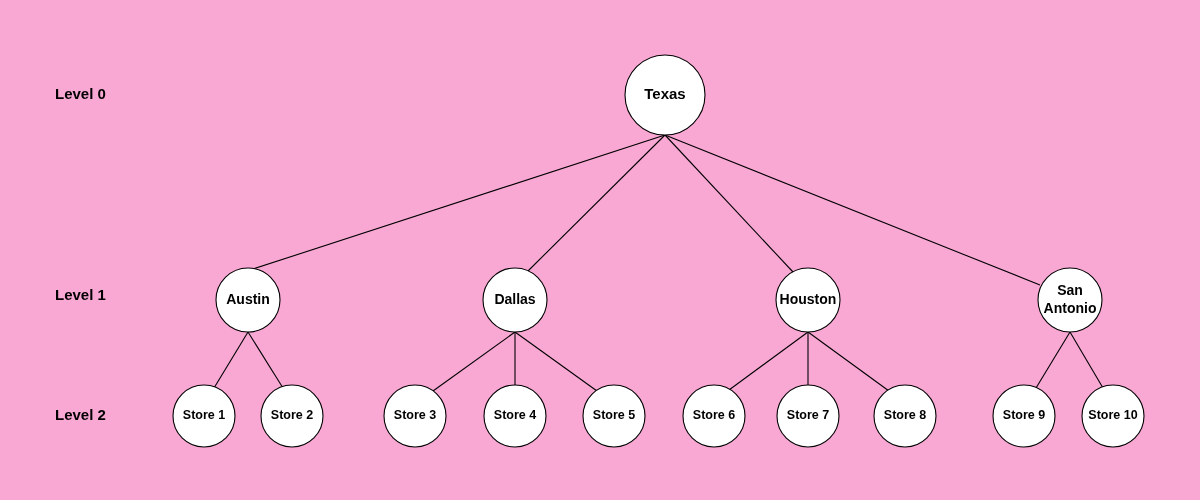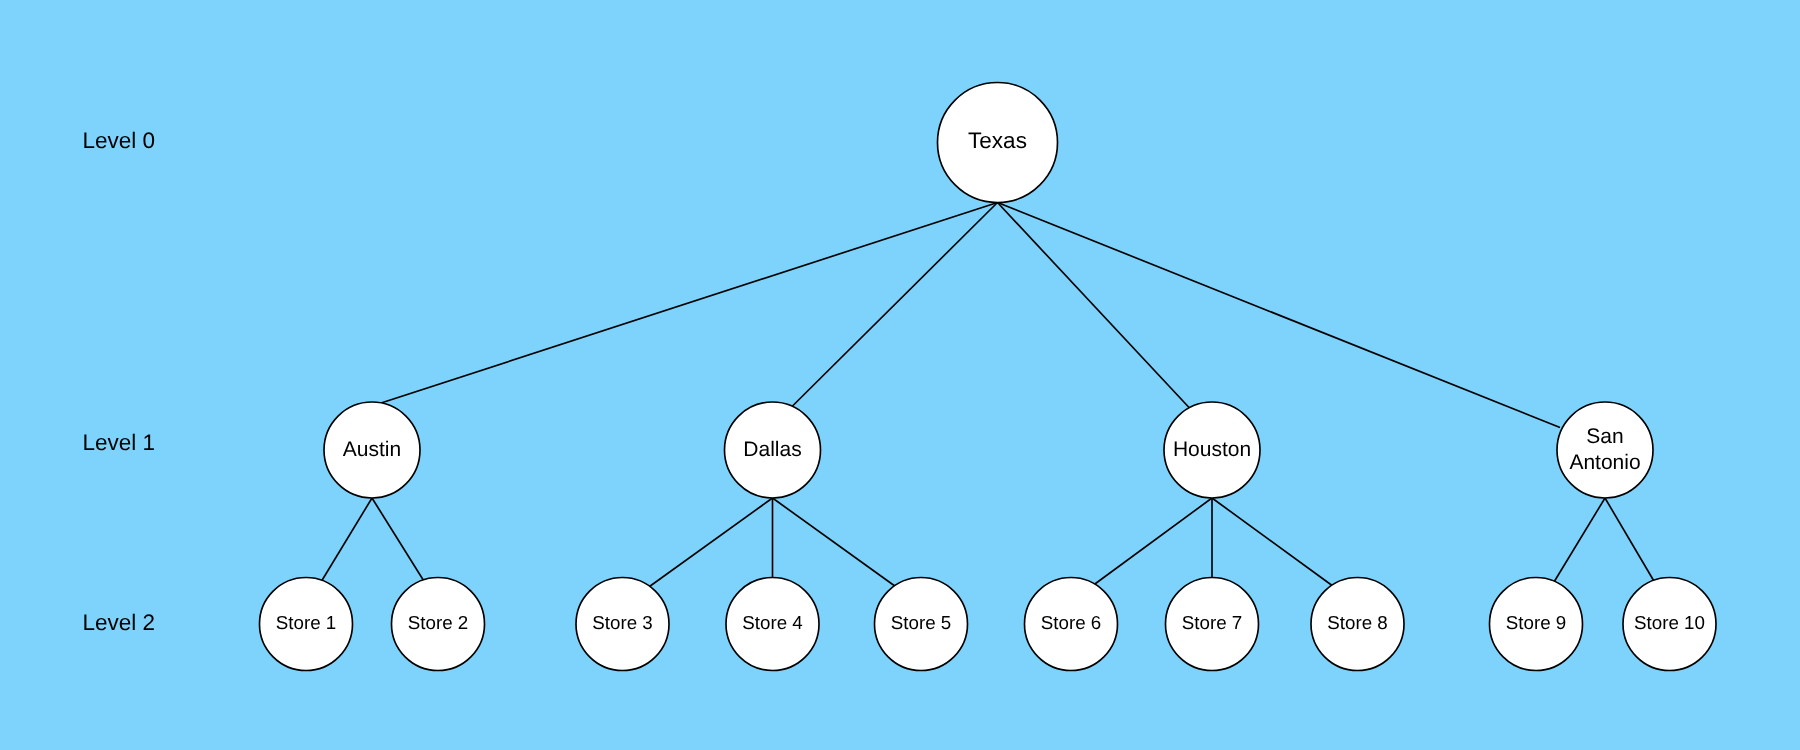--- a/index.html
+++ b/index.html
@@ -12,21 +12,22 @@
     width: 1200px;
     height: 500px;
     font-family: "Liberation Sans", sans-serif;
     color: #000000;
     overflow: hidden;
   }
   #diagram-root {
     position: relative;
     width: 1200px;
     height: 500px;
-    background: #7dd3fc;
+    background: #f9a8d4;
+    font-weight: bold;
   }
   svg#tree-svg {
     display: block;
     width: 1200px;
     height: 500px;
   }
   .edge {
     stroke: #000000;
     stroke-width: 1.1;
     fill: none;

